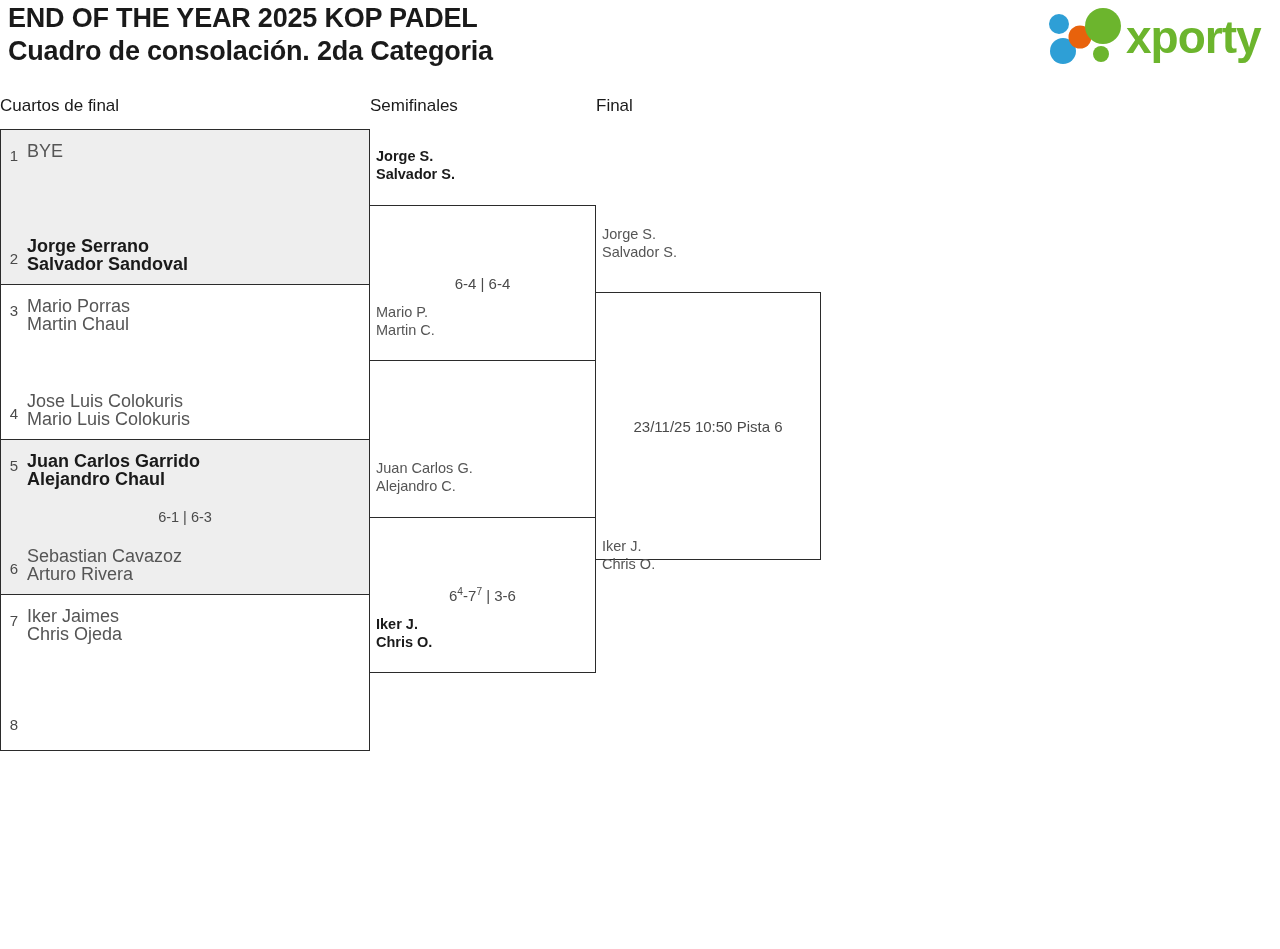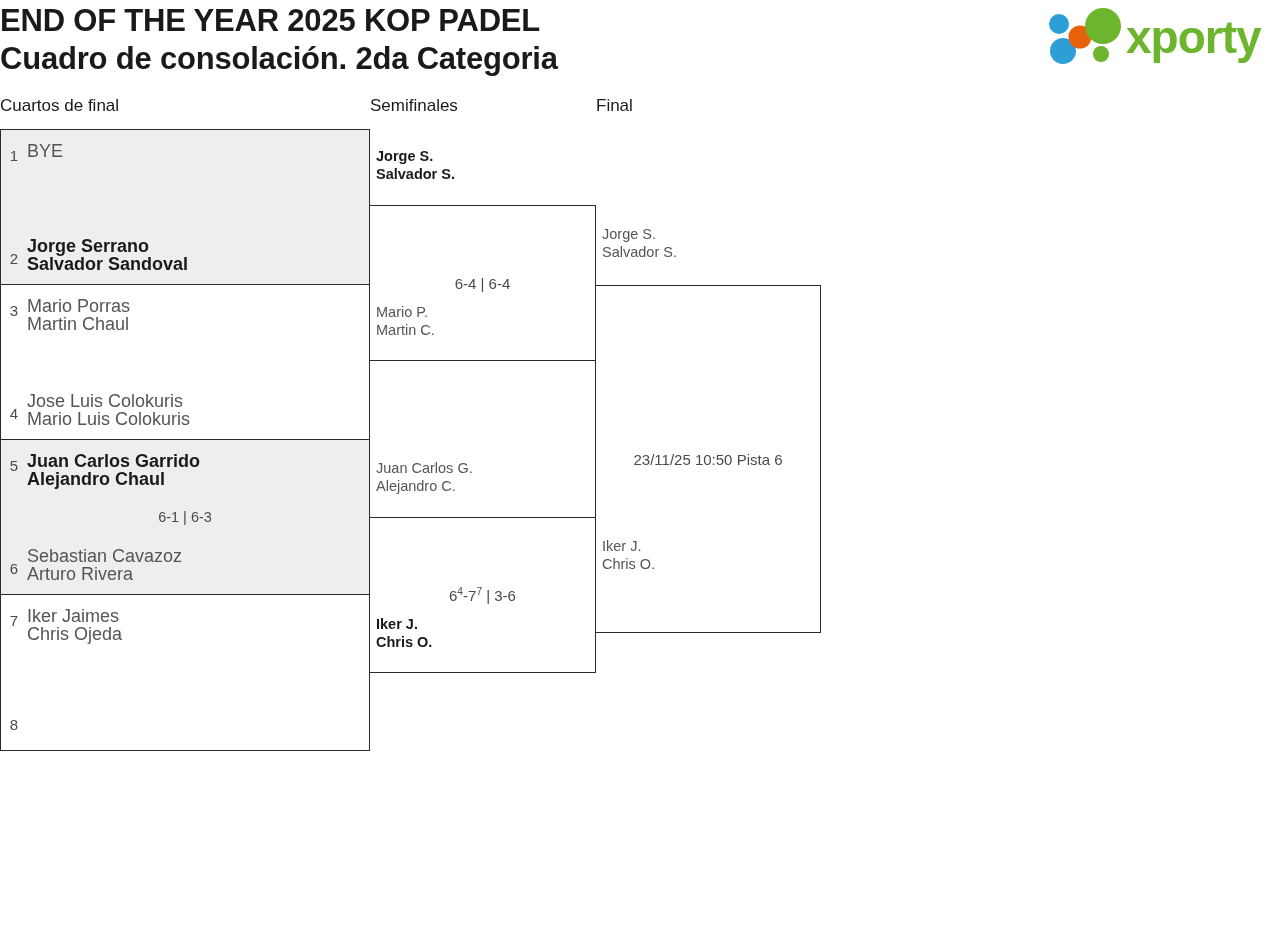--- a/index.html
+++ b/index.html
@@ -16,24 +16,25 @@
     overflow: hidden;
   }
 
   
   .header {
     position: absolute; left: 0; top: 0;
     width: 1280px; height: 90px;
   }
   .title-block {
     position: absolute; left: 0; top: 2px;
-    font-size: 31px; font-weight: 700;
+    font-size: 27px; font-weight: 700;
     line-height: 1.22;
     letter-spacing: -0.2px;
     color: #1a1a1a;
+    padding-left: 8px;
   }
   .title-line1 { display: block; }
   .title-line2 { display: block; }
 
   
   .logo {
     position: absolute; right: 6px; top: 6px;
     width: 232px; height: 62px;
   }
   .logo svg { display: block; }
@@ -241,21 +242,21 @@
   </div>
   <div class="slot w-lose" style="left:376px; top:459px;">
     <span class="line1">Juan Carlos G.</span>
     <span class="line2">Alejandro C.</span>
   </div>
   <div class="slot w-win" style="left:376px; top:615px;">
     <span class="line1">Iker J.</span>
     <span class="line2">Chris O.</span>
   </div>
 
-  <div class="mbox" style="left:595px; top:285px; width:226px; height:348px;padding-left:24px;">
+  <div class="mbox" style="left:595px; top:292px; width:226px; height:268px;padding-left:24px;">
     <div class="score">23/11/25 10:50 Pista 6</div>
   </div>
   <div class="slot w-lose" style="left:602px; top:225px;">
     <span class="line1">Jorge S.</span>
     <span class="line2">Salvador S.</span>
   </div>
   <div class="slot w-lose" style="left:602px; top:537px;">
     <span class="line1">Iker J.</span>
     <span class="line2">Chris O.</span>
   </div>

